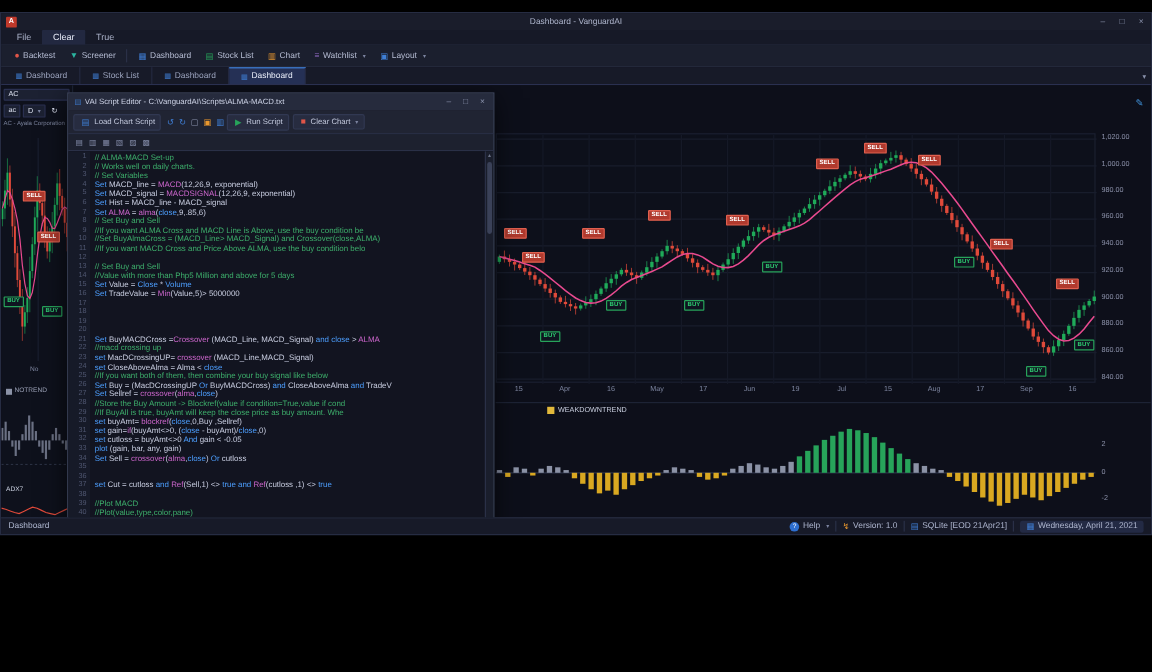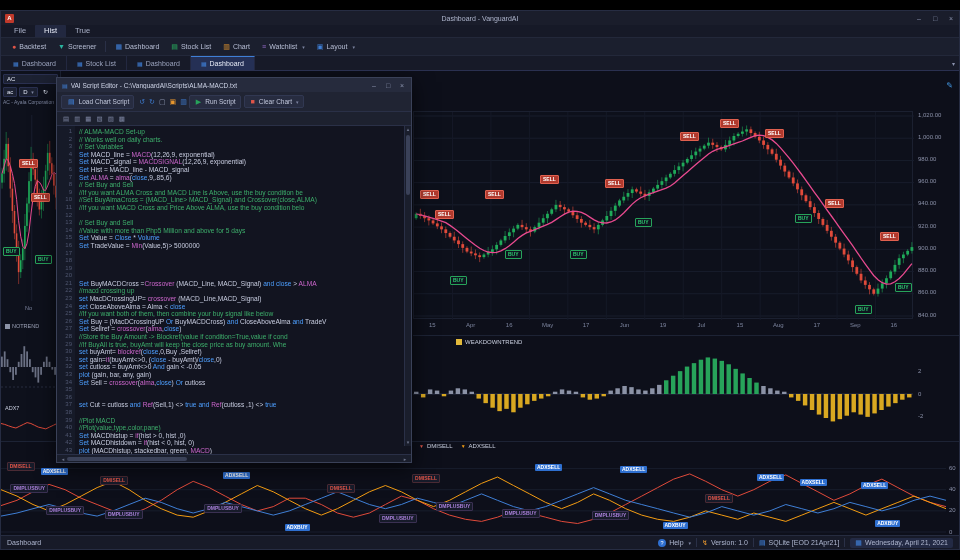--- a/index.html
+++ b/index.html
@@ -1,18 +1,18 @@
 <!DOCTYPE html>
 <html><head>
 <meta charset="utf-8">
 <style>
   html,body{margin:0;padding:0;background:#000;}
   *{box-sizing:border-box;font-family:"Liberation Sans",sans-serif;}
   .stage{position:relative;width:960px;height:560px;background:#000;overflow:hidden;}
-  .app{position:absolute;left:0;top:10px;width:960px;height:540px;background:#12151f;border:1px solid #262c42;}
+  .app{position:absolute;left:0;top:10px;width:960px;height:436px;background:#12151f;border:1px solid #262c42;}
   
   .titlebar{position:relative;height:14px;background:#1a1d2b;display:flex;align-items:center;}
   .logo{width:9px;height:9px;margin-left:4px;background:#c0392b;color:#fff;font-size:6px;font-weight:bold;display:flex;align-items:center;justify-content:center;border-radius:1px;}
   .title{position:absolute;left:0;right:0;text-align:center;font-size:7px;color:#aeb5cc;}
   .winbtns{margin-left:auto;display:flex;z-index:2;}
   .winbtns span{width:16px;height:13px;font-size:7px;color:#8a92ac;display:flex;align-items:center;justify-content:center;cursor:default;}
   
   .menubar{height:13px;background:#161927;border-bottom:1px solid #23283a;display:flex;align-items:flex-end;padding-left:4px;}
   .menubar span{font-size:7.5px;color:#aab1c8;padding:2px 9px;}
   .menubar .active{background:#222840;color:#e7ebf7;border-radius:2px 2px 0 0;}
@@ -117,21 +117,21 @@
       <div class="title">Dashboard - VanguardAI</div>
       <div class="winbtns">
         <span>–</span>
         <span>□</span>
         <span>×</span>
       </div>
     </div>
 
     <div class="menubar">
       <span>File</span>
-      <span class="active">Hist</span>
+      <span class="active">Clear</span>
       <span>True</span>
     </div>
 
     <div class="toolbar">
       <div class="tbtn">
           <span class="ic ic-red">●</span>
           <span>Backtest</span>
         </div>
       <div class="tbtn">
           <span class="ic ic-teal">▼</span>

